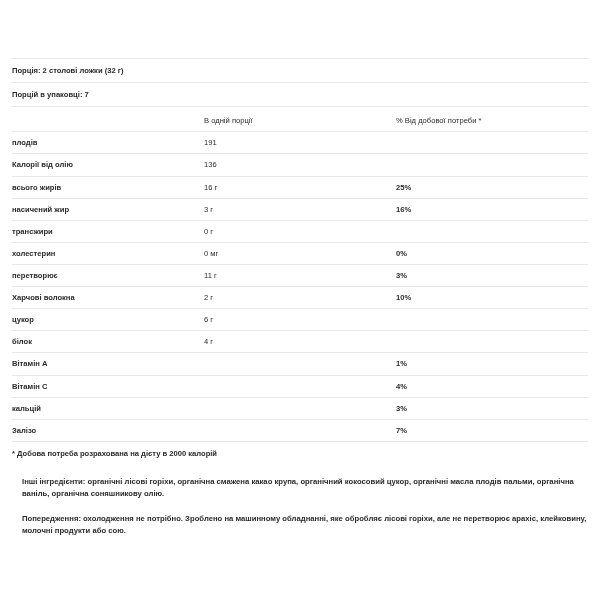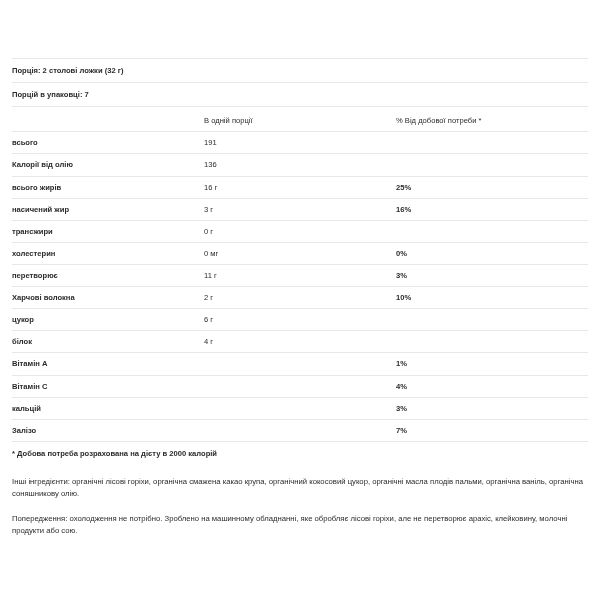--- a/index.html
+++ b/index.html
@@ -68,22 +68,23 @@
     font-weight: bold;
     padding-top: 7px;
     padding-bottom: 7px;
   }
 
   .notes {
     width: 576px;
     margin-top: 11px;
     font-size: 7.7px;
     line-height: 1.55;
-    font-weight: normal;
+    font-weight: bold;
     color: #2b2b2b;
+    margin-left: 10px;
   }
   .notes p { margin: 0 0 13px 0; }
   .notes p:last-child { margin-bottom: 0; }
 </style>
 </head>
 <body>
 
 <div class="page">
 
   <div class="spacer-top"></div>
@@ -99,21 +100,21 @@
         <td colspan="3" class="cell-name">Порцій в упаковці: 7</td>
       </tr>
 
       <tr class="head-row">
         <td class="col-name cell-name"></td>
         <td class="col-value cell-value">В одній порції</td>
         <td class="col-dv cell-dv">% Від добової потреби *</td>
       </tr>
 
       <tr>
-        <td class="col-name cell-name">всього</td>
+        <td class="col-name cell-name">плодів</td>
         <td class="col-value cell-value">191</td>
         <td class="col-dv cell-dv"></td>
       </tr>
       <tr>
         <td class="col-name cell-name">Калорії від олію</td>
         <td class="col-value cell-value">136</td>
         <td class="col-dv cell-dv"></td>
       </tr>
       <tr>
         <td class="col-name cell-name">всього жирів</td>

